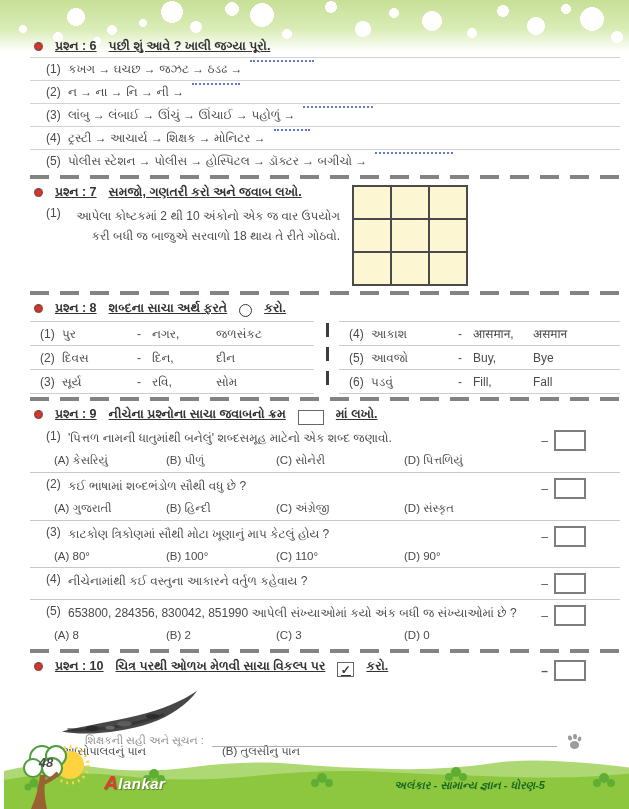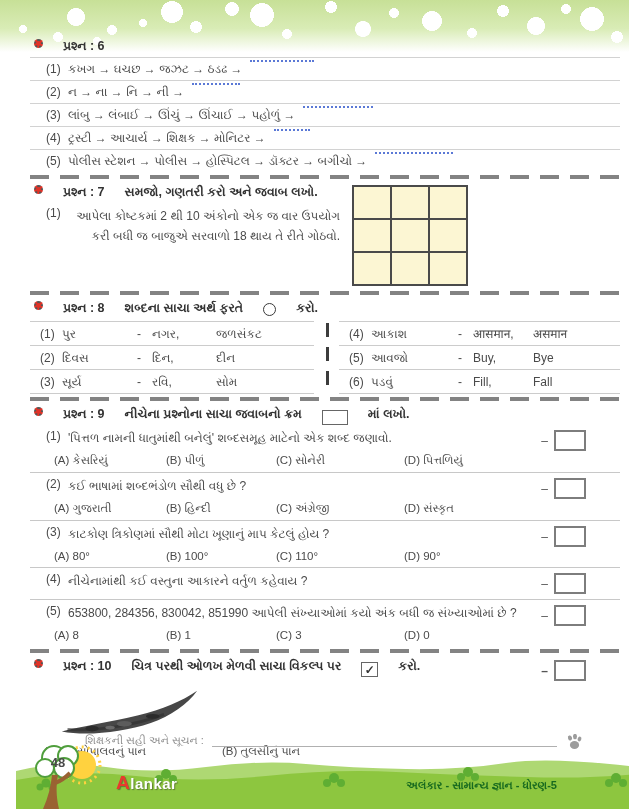--- a/index.html
+++ b/index.html
@@ -31,22 +31,22 @@
       radial-gradient(circle 5px at 472px 33px,#fff 98%,transparent),
       radial-gradient(circle 6px at 503px 11px,#fff 98%,transparent),
       radial-gradient(circle 9px at 536px 26px,#fff 98%,transparent),
       radial-gradient(circle 5px at 566px 9px,#fff 98%,transparent),
       radial-gradient(circle 12px at 592px 19px,#fff 98%,transparent),
       radial-gradient(circle 6px at 617px 37px,#fff 98%,transparent),
       linear-gradient(180deg,#c7e097 0%,#d9ecb6 55%,#ffffff 100%);
   }
   
   .content{ position:absolute; top:36px; left:30px; width:590px; }
-  .qhead{ display:flex; gap:20px; padding:3px 0 3px 4px;
-          font-weight:bold; color:#333; font-size:12.5px; position:relative; }
+  .qhead{ display:flex; align-items:center; gap:12px; padding:3px 0 3px 4px;
+          font-weight:bold; color:#333; font-size:12.5px; position:relative;text-decoration:underline; }
   .bullet{ width:9px; height:9px; border-radius:50%; background:#e23227;
            border:2px dotted #555; flex:none; }
   .qtitle{ white-space:nowrap; }
   .qprompt{ white-space:nowrap; }
   .sep{ height:4px; margin:3px 0;
         background:repeating-linear-gradient(90deg,#838383 0 19px,transparent 19px 30px); }
   .inum{ width:38px; padding-left:16px; flex:none; font-size:12px; color:#4a4a4a; }
   
   .q6-item{ display:flex; align-items:center; height:23px; border-top:1px solid #d2d2d2;
             font-size:12px; color:#4a4a4a; white-space:nowrap; }
@@ -107,41 +107,42 @@
   .leaf{ width:142px; height:54px; margin-left:28px; flex:none; }
   .q10opts{ display:grid; grid-template-columns:178px auto; row-gap:12px;
             align-content:start; margin-left:14px; margin-top:6px;
             font-size:11.5px; color:#4a4a4a; }
   
   .sigrow{ position:absolute; left:0; bottom:54px; width:629px; height:18px;
            display:flex; align-items:flex-end; padding:0 46px 8px 85px; gap:8px; }
   .siglabel{ font-size:11px; color:#8d8d8d; white-space:nowrap; }
   .sigline{ flex:1; border-bottom:1.5px solid #b0b0b0; height:13px; }
   .paw{ flex:none; transform:translateY(4px); }
-  .band{ position:absolute; left:16px; bottom:0; width:577px; height:54px; }
+  .band{ position:absolute; left:4px; bottom:0; width:577px; height:54px;font-style:italic; }
   .band svg.grass{ position:absolute; left:0; bottom:0; }
   .tree{ position:absolute; left:8px; bottom:0; z-index:3; }
   .brand{ position:absolute; left:100px; bottom:15px; z-index:3; display:block;
           font-size:15px; font-weight:bold; color:#fff; letter-spacing:.5px;
           text-shadow:1px 1px 1px rgba(40,40,40,.45); }
   .brand::first-letter{ color:#e8392e; font-size:19px; }
   .series{ position:absolute; right:36px; bottom:17px; z-index:3; font-size:11px;
            font-weight:bold; color:#176a1f; white-space:nowrap; }
 </style>
 </head>
 <body>
 
 <div class="topband"></div>
 
 <div class="content">
 
   <section>
     <div class="qhead">
       <span class="bullet"></span>
       <span class="qtitle">પ્રશ્ન : 6</span>
+      <span class="qprompt">પછી શું આવે ? ખાલી જગ્યા પૂરો.</span>
     </div>
     <div>
       <div class="q6-item">
         <span class="inum">(1)</span>
         <span class="itext">કખગ  →  ઘચછ  →  જઝટ  →  ઠડઢ  →</span>
         <span class="blank"></span>
       </div>
       <div class="q6-item">
         <span class="inum">(2)</span>
         <span class="itext">ન  →  ના  →  નિ  →  ની  →</span>
@@ -329,21 +330,21 @@
       <div class="q9row">
         <span class="inum">(5)</span>
         <span class="q9q">653800, 284356, 830042, 851990 આપેલી સંખ્યાઓમાં કયો અંક બધી જ સંખ્યાઓમાં છે ?</span>
         <span class="ansgroup">
           <span class="dash">–</span>
           <span class="abox"></span>
         </span>
       </div>
       <div class="q9opts">
         <span>(A) 8</span>
-        <span>(B) 1</span>
+        <span>(B) 2</span>
         <span>(C) 3</span>
         <span>(D) 0</span>
       </div>
     </div>
   </section>
 
   <div class="sep"></div>
 
   <section>
     <div class="qhead q10head">

